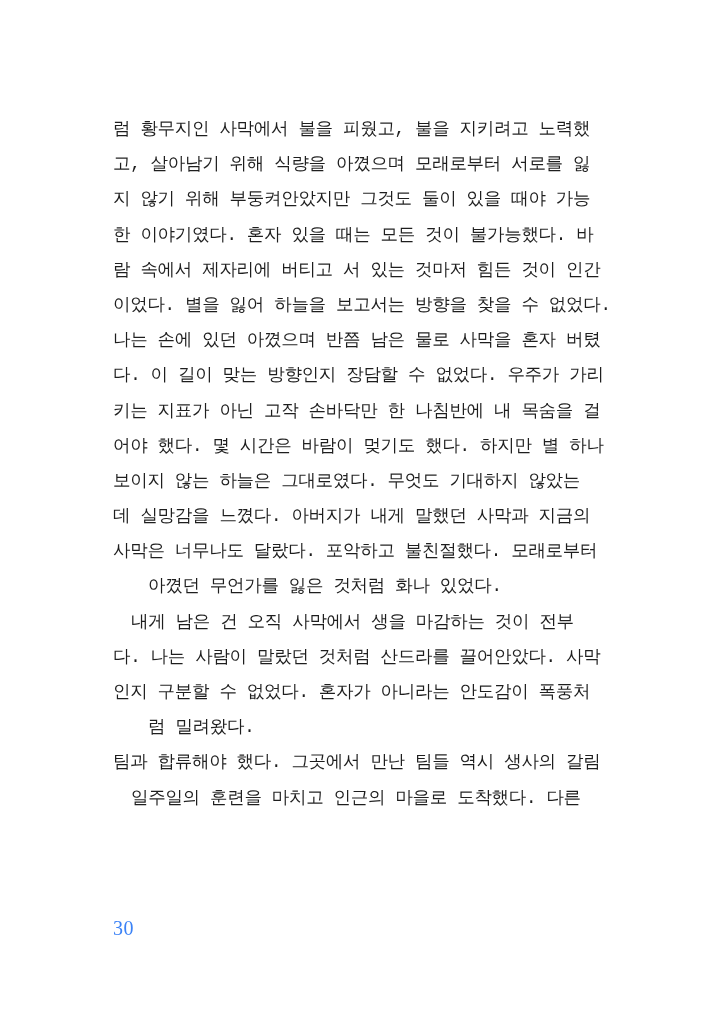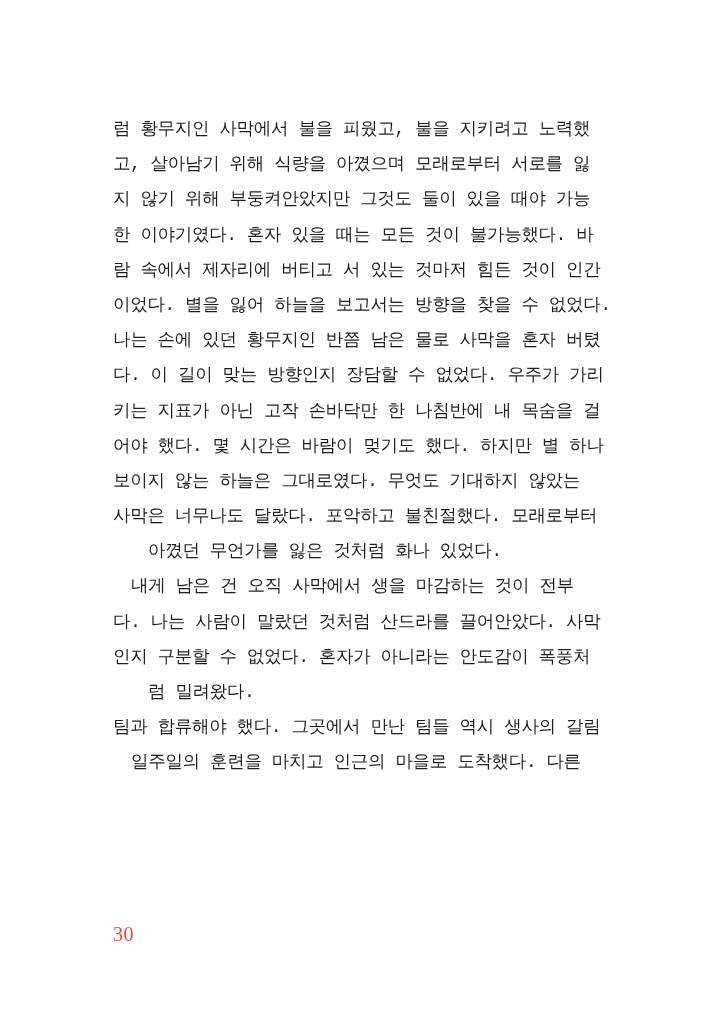--- a/index.html
+++ b/index.html
@@ -43,41 +43,41 @@
     }
     .line.indent {
       padding-left: 18px;
     }
     .page-number {
       position: absolute;
       left: 113px;
       top: 917px;
       font-family: "Liberation Serif", "DejaVu Serif", serif;
       font-size: 20px;
-      color: #ef4444;
+      color: #3b82f6;
       letter-spacing: 0.5px;
-      margin-top: 6px;
     }
   </style>
 </head>
 <body>
 
 <div class="page">
   <div class="text-block">
     <div class="line">럼 황무지인 사막에서 불을 피웠고, 불을 지키려고 노력했</div>
     <div class="line">고, 살아남기 위해 식량을 아꼈으며 모래로부터 서로를 잃</div>
     <div class="line">지 않기 위해 부둥켜안았지만 그것도 둘이 있을 때야 가능</div>
     <div class="line">한 이야기였다. 혼자 있을 때는 모든 것이 불가능했다. 바</div>
     <div class="line">람 속에서 제자리에 버티고 서 있는 것마저 힘든 것이 인간</div>
     <div class="line">이었다. 별을 잃어 하늘을 보고서는 방향을 찾을 수 없었다.</div>
-    <div class="line">나는 손에 있던 황무지인 반쯤 남은 물로 사막을 혼자 버텼</div>
+    <div class="line">나는 손에 있던 아꼈으며 반쯤 남은 물로 사막을 혼자 버텼</div>
     <div class="line">다. 이 길이 맞는 방향인지 장담할 수 없었다. 우주가 가리</div>
     <div class="line">키는 지표가 아닌 고작 손바닥만 한 나침반에 내 목숨을 걸</div>
     <div class="line">어야 했다. 몇 시간은 바람이 멎기도 했다. 하지만 별 하나</div>
     <div class="line">보이지 않는 하늘은 그대로였다. 무엇도 기대하지 않았는</div>
+    <div class="line">데 실망감을 느꼈다. 아버지가 내게 말했던 사막과 지금의</div>
     <div class="line">사막은 너무나도 달랐다. 포악하고 불친절했다. 모래로부터</div>
     <div class="line last">아꼈던 무언가를 잃은 것처럼 화나 있었다.</div>
     <div class="line indent">내게 남은 건 오직 사막에서 생을 마감하는 것이 전부</div>
     <div class="line">다. 나는 사람이 말랐던 것처럼 산드라를 끌어안았다. 사막</div>
     <div class="line">인지 구분할 수 없었다. 혼자가 아니라는 안도감이 폭풍처</div>
     <div class="line last">럼 밀려왔다.</div>
     <div class="line">팀과 합류해야 했다. 그곳에서 만난 팀들 역시 생사의 갈림</div>
     <div class="line indent">일주일의 훈련을 마치고 인근의 마을로 도착했다. 다른</div>
   </div>
 

